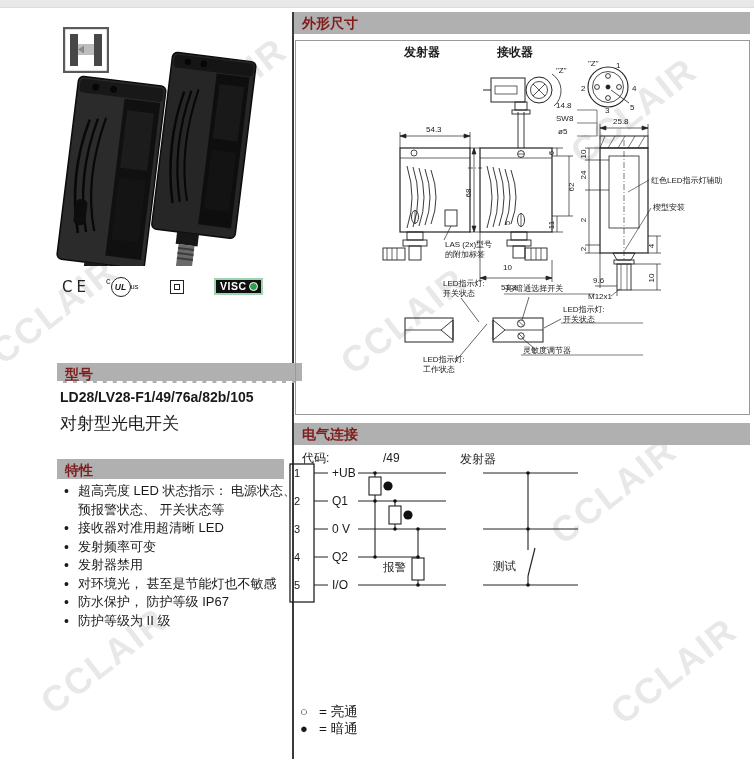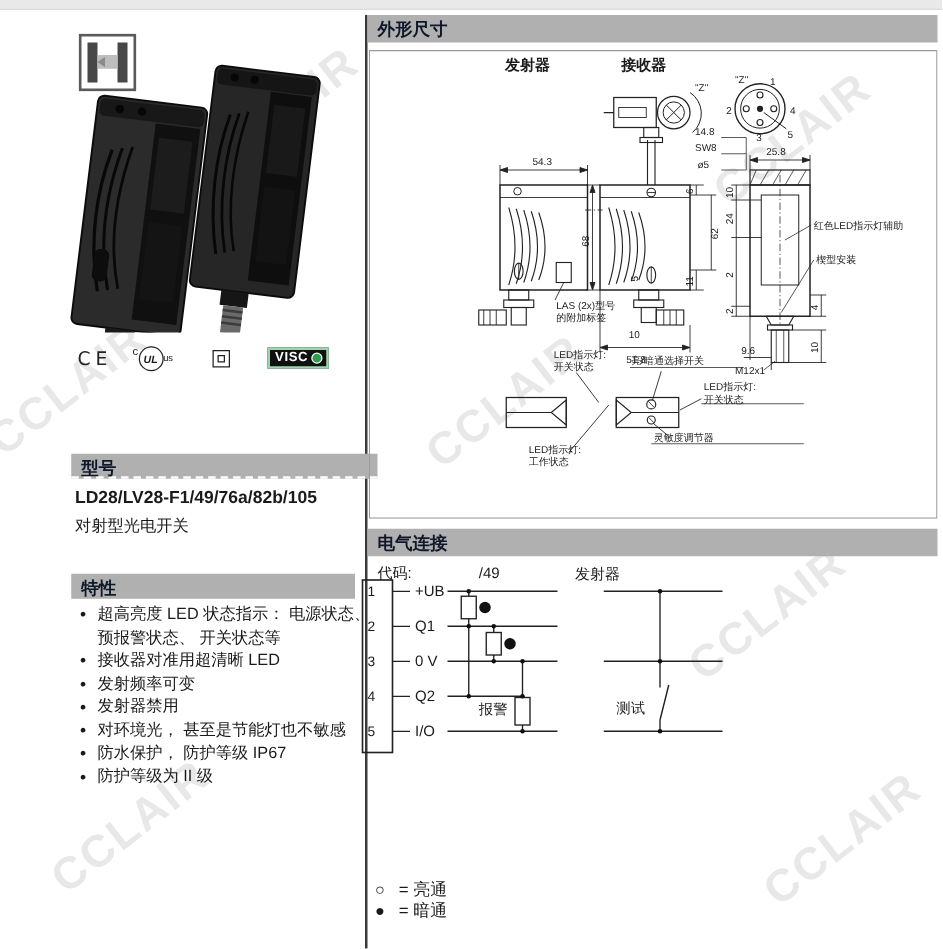--- a/index.html
+++ b/index.html
@@ -1,27 +1,27 @@
 <!DOCTYPE html>
 <html><head>
 <meta charset="utf-8">
 <style>
   html,body{margin:0;padding:0;background:#fff;}
   .page{position:relative;width:754px;height:759px;background:#fff;overflow:hidden;
         font-family:"Liberation Sans",sans-serif;color:#1a1a1a;}
   .topstrip{position:absolute;left:0;top:0;width:754px;height:7px;background:#e9e9e9;border-bottom:1px solid #dcdcdc;}
   .divider{position:absolute;left:292px;top:12px;width:2px;height:747px;background:#3a3a3a;}
-  .hdrbar{position:absolute;background:#b0b0b0;color:#0f172a;font-weight:bold;font-size:14px;
+  .hdrbar{position:absolute;background:#b0b0b0;color:#7f1d1d;font-weight:bold;font-size:14px;
           line-height:20px;padding:1px 0 1px 8px;box-sizing:border-box;}
   .hdrbar.dashed{border-bottom:2px dashed #fdfdfd;}
   .wm{position:absolute;font-weight:bold;font-size:36px;color:rgba(165,165,165,0.25);
       transform:rotate(-38deg);letter-spacing:2px;pointer-events:none;}
   
   .model-name{position:absolute;left:60px;top:389px;width:224px;font-size:14px;font-weight:bold;}
-  .model-desc1{position:absolute;left:60px;top:412px;width:224px;font-size:13px;}
+  .model-desc1{position:absolute;left:60px;top:412px;width:224px;font-size:17px;}
   .model-desc2{position:absolute;left:60px;top:430px;width:224px;font-size:13px;}
   ul.features{position:absolute;left:60px;top:482px;width:224px;margin:0;padding:0 0 0 18px;
       font-size:13px;line-height:18.5px;list-style:none;}
   ul.features li{position:relative;margin:0;}
   ul.features li::before{content:"•";position:absolute;left:-14px;top:0;font-size:14px;}
   
   .certs{position:absolute;left:62px;top:276px;width:220px;height:22px;}
   .ce{position:absolute;left:0;top:2px;font-size:15px;letter-spacing:4px;color:#222;
       font-family:"DejaVu Sans",sans-serif;}
   .ulmark{position:absolute;left:44px;top:0;}

